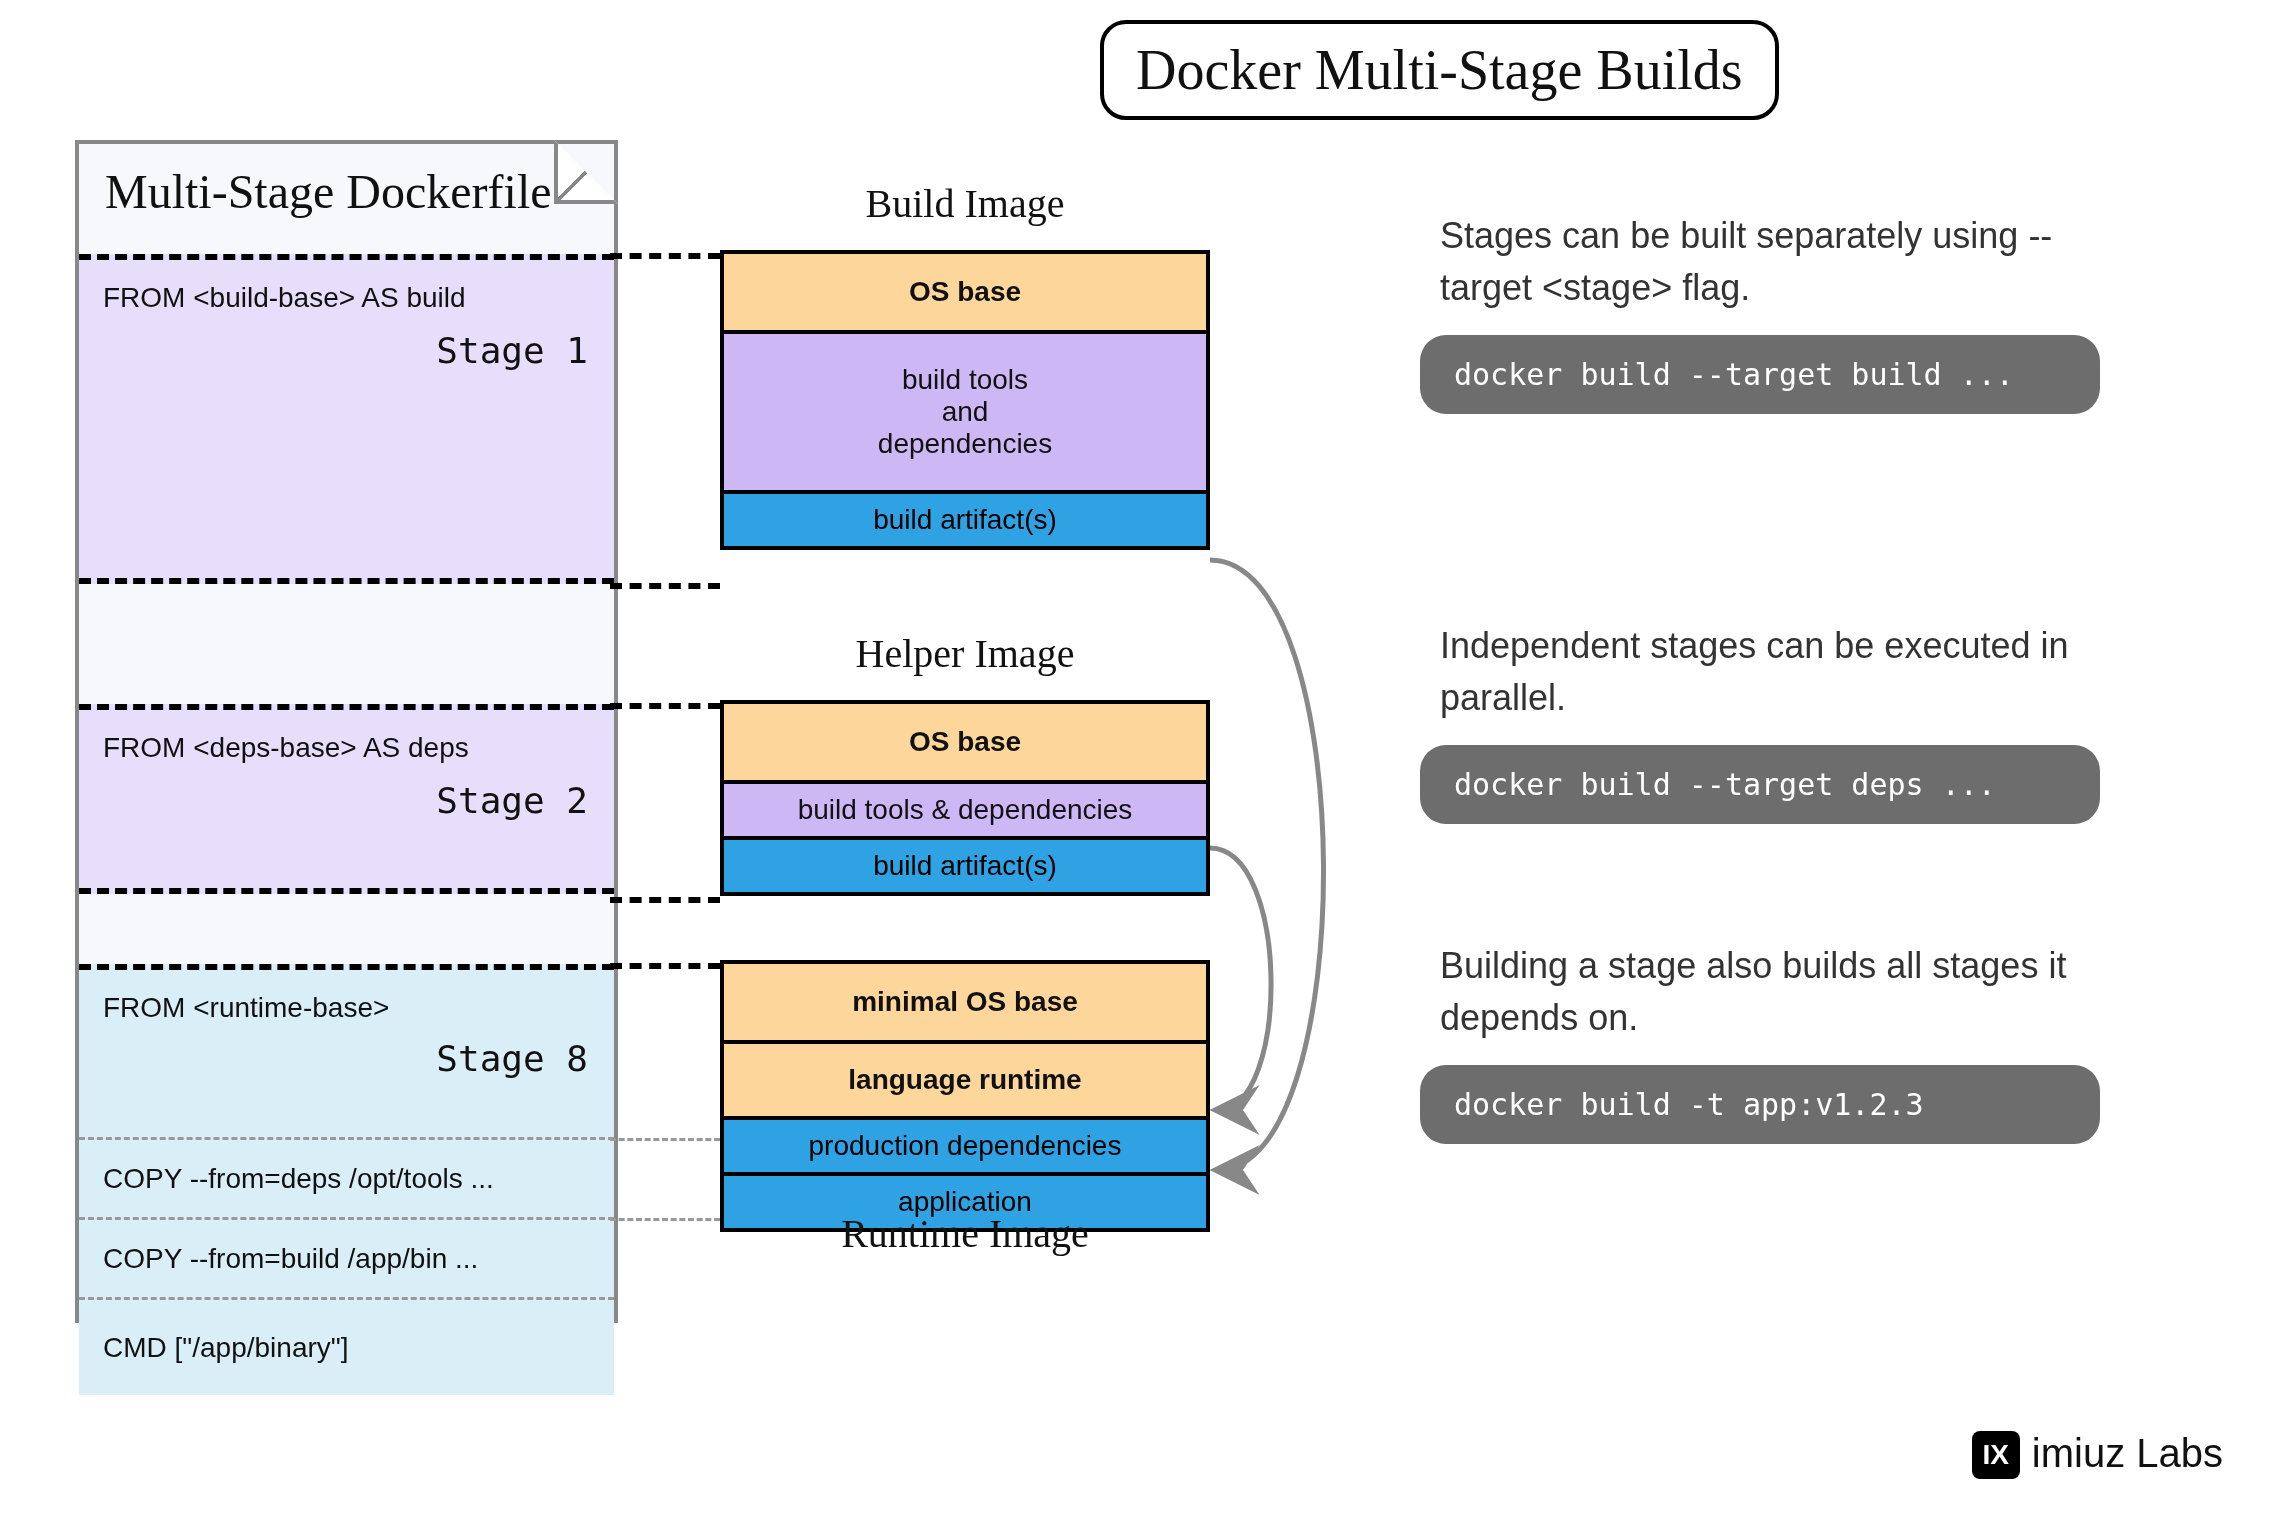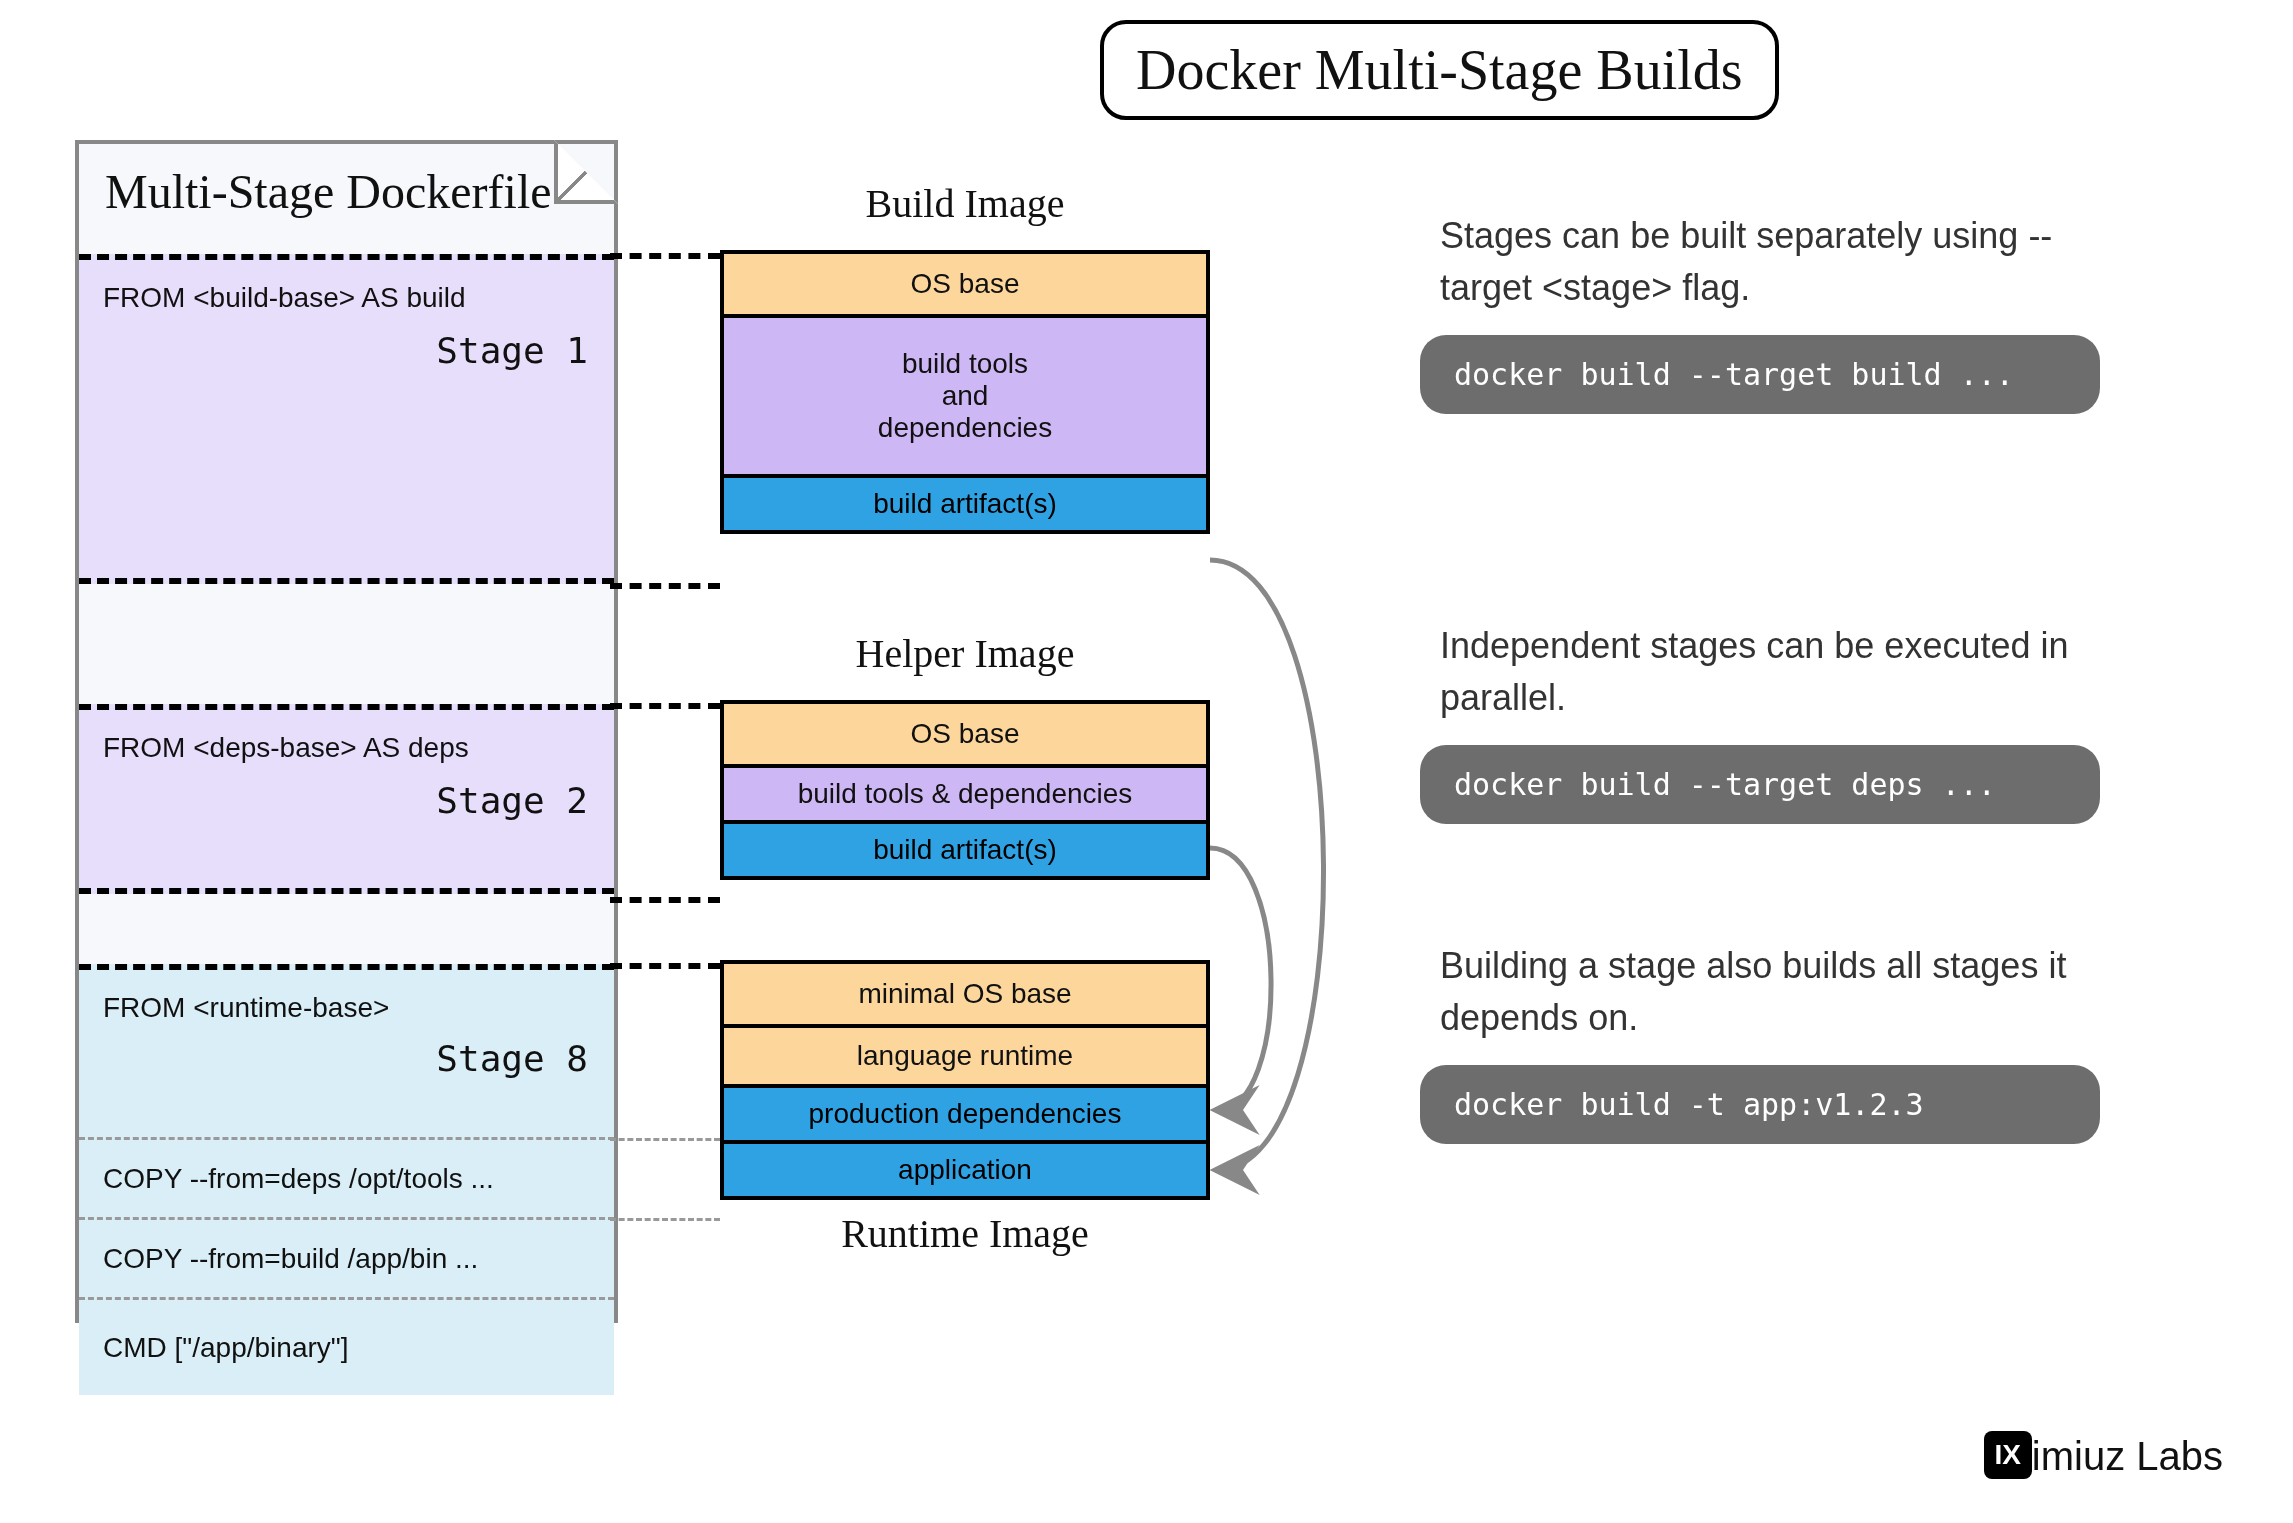--- a/index.html
+++ b/index.html
@@ -60,39 +60,39 @@
   .cmdrow.r1{top:996px;}
   .cmdrow.r2{top:1076px;}
   .cmdrow.r3{top:1156px;height:95px;border-bottom:none;}
 
   
   .stack-title{position:absolute;font-family:var(--hand);font-size:40px;width:490px;text-align:center;}
   .stack{position:absolute;left:720px;width:490px;border:4px solid #000;box-sizing:border-box;}
   .layer{border-top:4px solid #000;text-align:center;font-family:var(--sans);font-size:28px;
     display:flex;align-items:center;justify-content:center;box-sizing:border-box;}
   .stack .layer:first-child{border-top:none;}
-  .l-os{background:var(--orange);height:60px;}
+  .l-os{background:var(--orange);height:76px;font-weight:bold;}
   .l-tools{background:var(--purple);}
   .l-src{background:var(--grey);height:56px;}
   .l-art{background:var(--blue);color:#000;height:56px;}
 
   
   .note{position:absolute;left:1440px;width:640px;font-family:var(--sans);font-size:36px;color:#333;line-height:1.45;}
   .code{position:absolute;left:1420px;width:680px;background:var(--code-bg);color:#fff;
     font-family:var(--mono);font-size:30px;border-radius:26px;padding:22px 34px;box-sizing:border-box;}
 
   
   .dash{position:absolute;height:0;border-top:6px dashed #000;left:610px;}
   .dash.thin{border-top:3px dashed #999;}
 
   
   svg.arrows{position:absolute;inset:0;width:2293px;height:1523px;pointer-events:none;}
 
   
-  .brand{position:absolute;right:70px;bottom:44px;font-family:var(--sans);font-size:40px;display:flex;align-items:flex-end;}
+  .brand{position:absolute;right:70px;bottom:44px;font-family:var(--sans);font-size:40px;display:flex;align-items:flex-start;gap:12px;}
   .brand .ix{display:inline-flex;align-items:center;justify-content:center;width:48px;height:48px;background:#000;color:#fff;border-radius:8px;font-weight:700;font-size:28px;}
 </style>
 </head>
 <body>
 
 <div class="title-box">Docker Multi-Stage Builds</div>
 
 <div class="paper">
   <div class="dogear"></div>
   <h2>Multi-Stage Dockerfile</h2>

